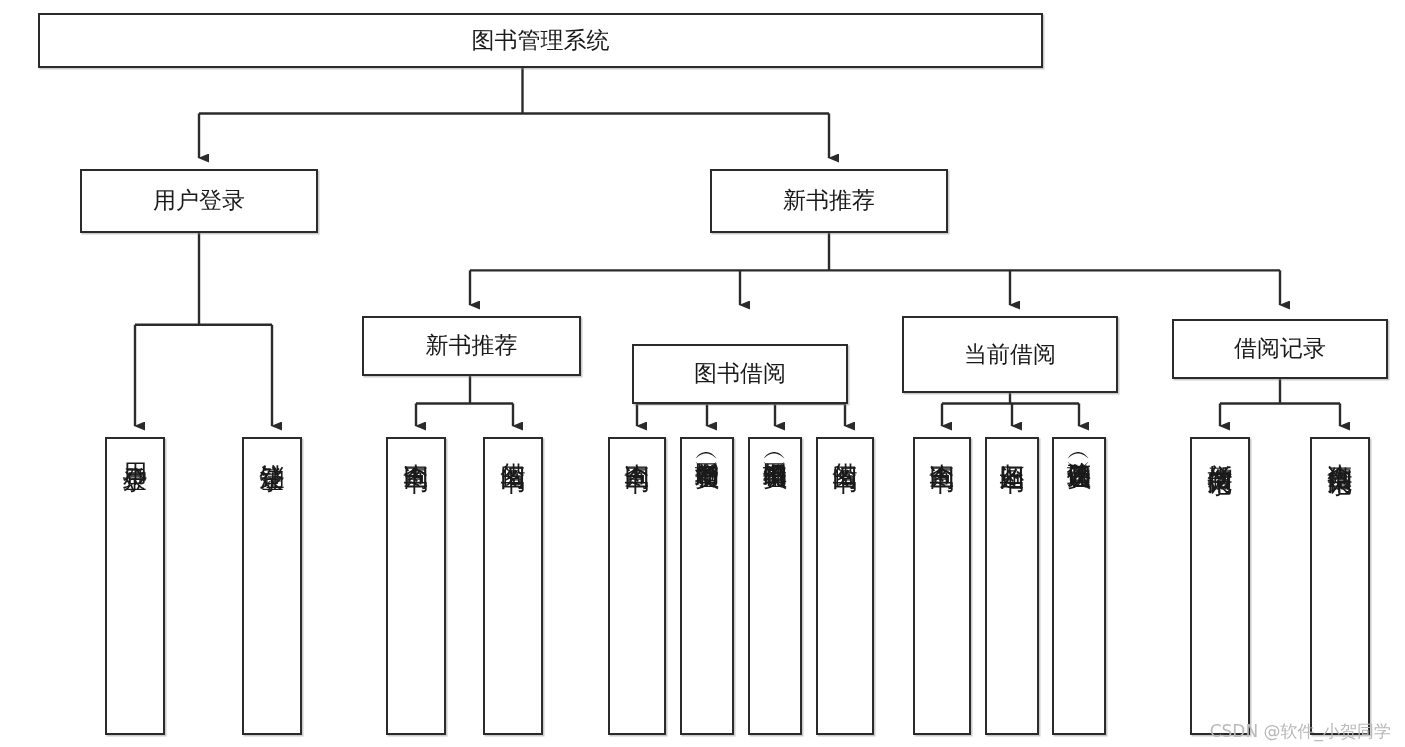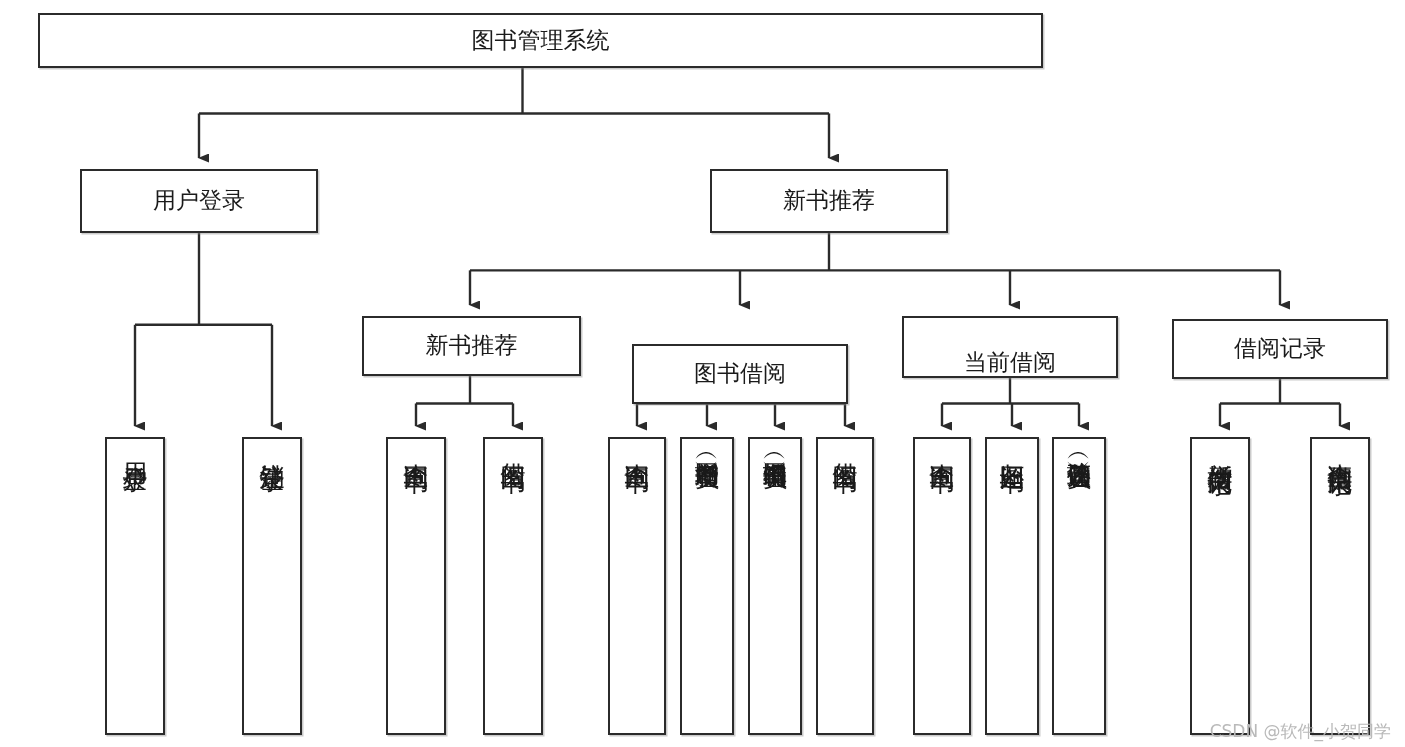--- a/index.html
+++ b/index.html
@@ -133,21 +133,21 @@
       </div>
       <div class="node horizontal" style="left: 710px; top: 169px; width: 238px; height: 64px;">
         <span class="node-label">新书推荐</span>
       </div>
       <div class="node horizontal" style="left: 362px; top: 316px; width: 219px; height: 60px;">
         <span class="node-label">新书推荐</span>
       </div>
       <div class="node horizontal" style="left: 632px; top: 316px; width: 216px; height: 60px; margin-top: 28px;">
         <span class="node-label">图书借阅</span>
       </div>
-      <div class="node horizontal" style="left: 902px; top: 316px; width: 216px; height: 62px; align-items: flex-end;">
+      <div class="node horizontal" style="left: 902px; top: 316px; width: 216px; height: 77px;">
         <span class="node-label">当前借阅</span>
       </div>
       <div class="node horizontal" style="left: 1172px; top: 319px; width: 216px; height: 60px;">
         <span class="node-label">借阅记录</span>
       </div>
       <div class="node vertical" style="left: 105px; top: 437px; width: 60px; height: 298px;">
         <span class="node-label">用户登录</span>
       </div>
       <div class="node vertical" style="left: 242px; top: 437px; width: 60px; height: 298px;">
         <span class="node-label">注销登录</span>

